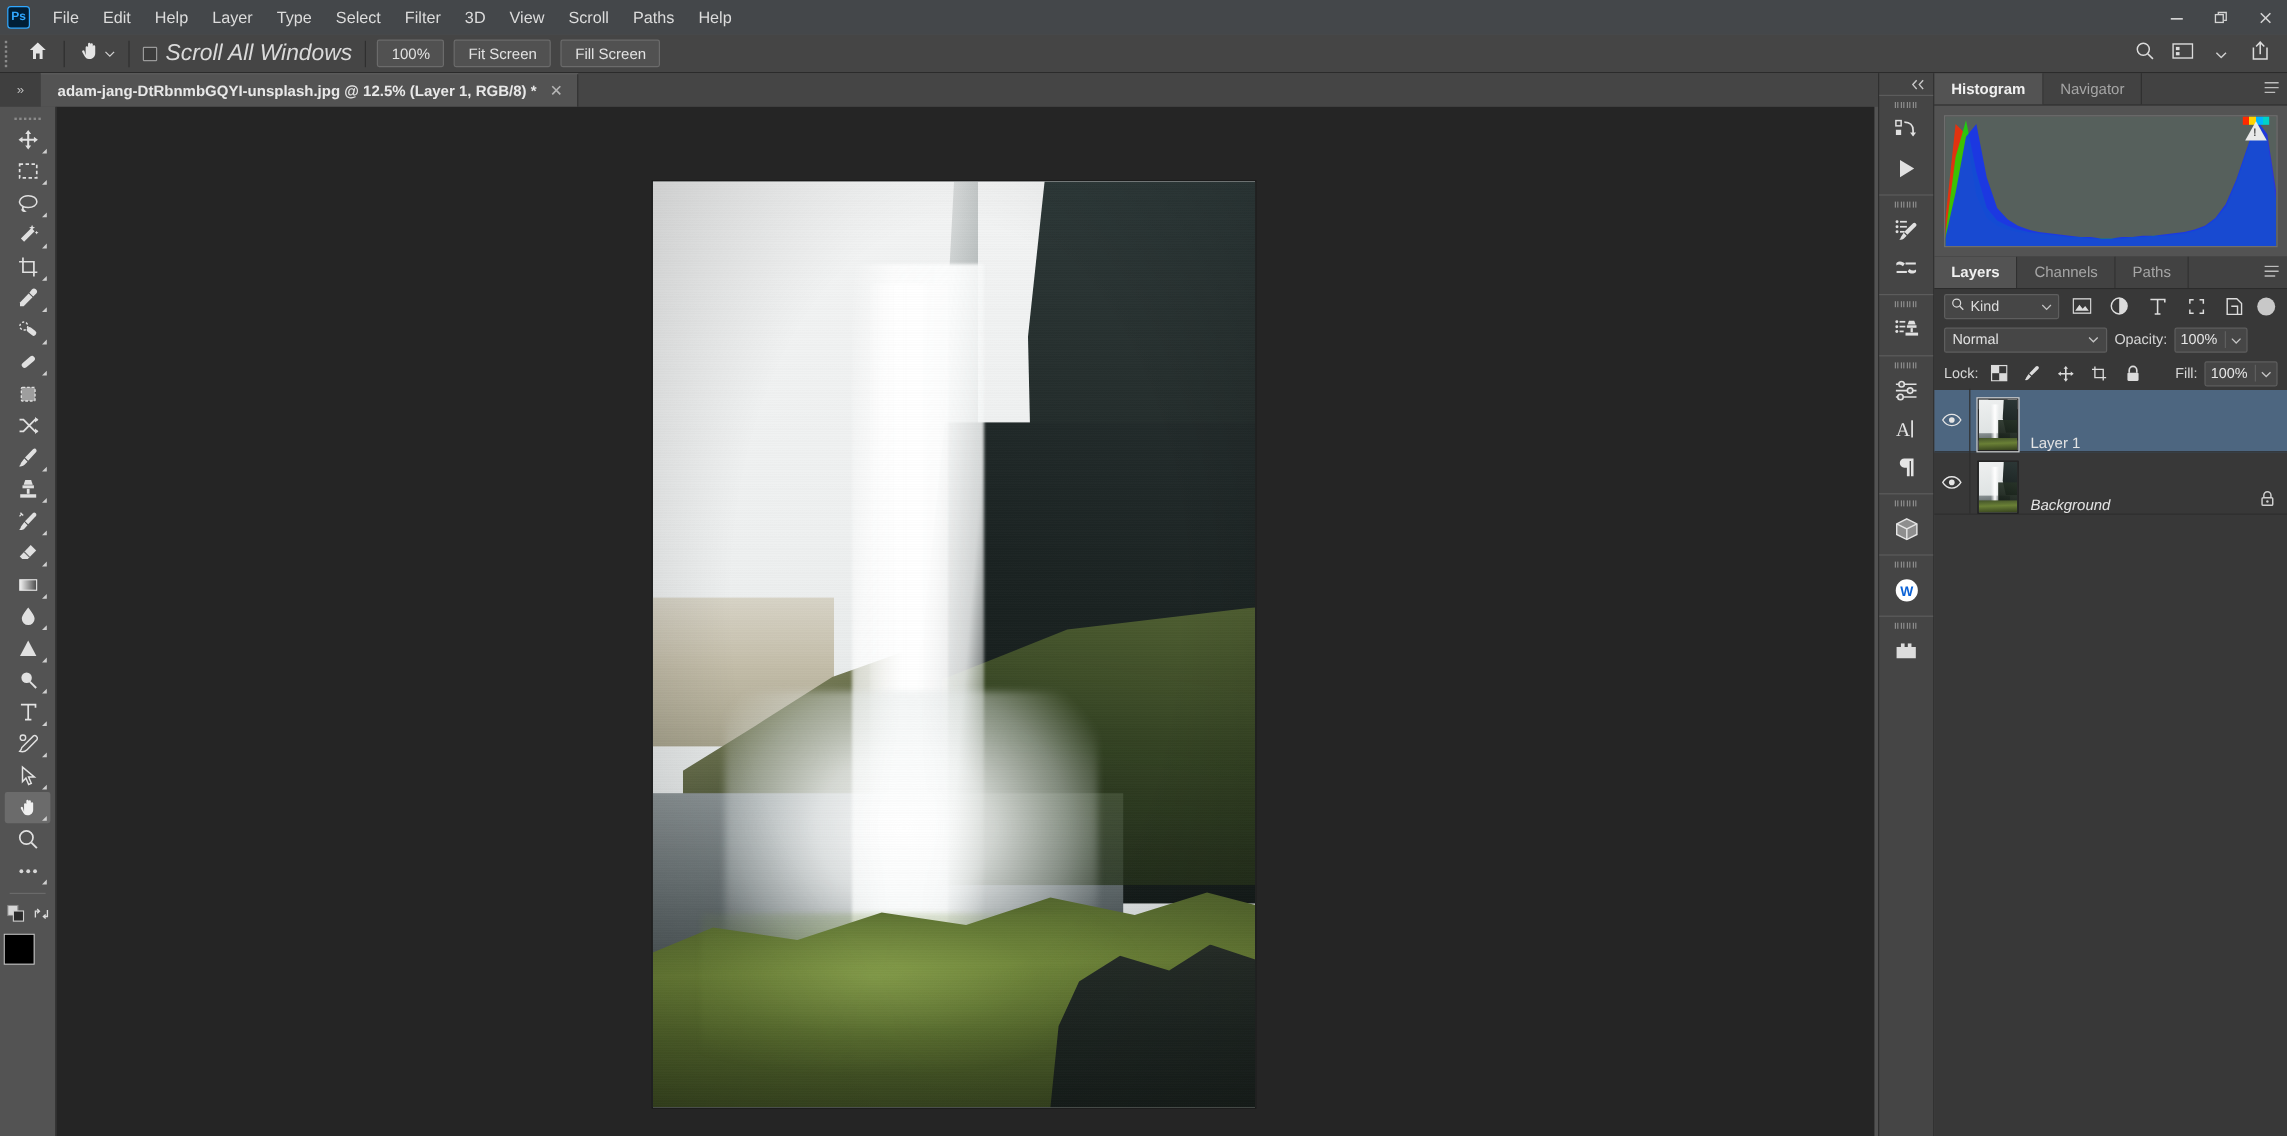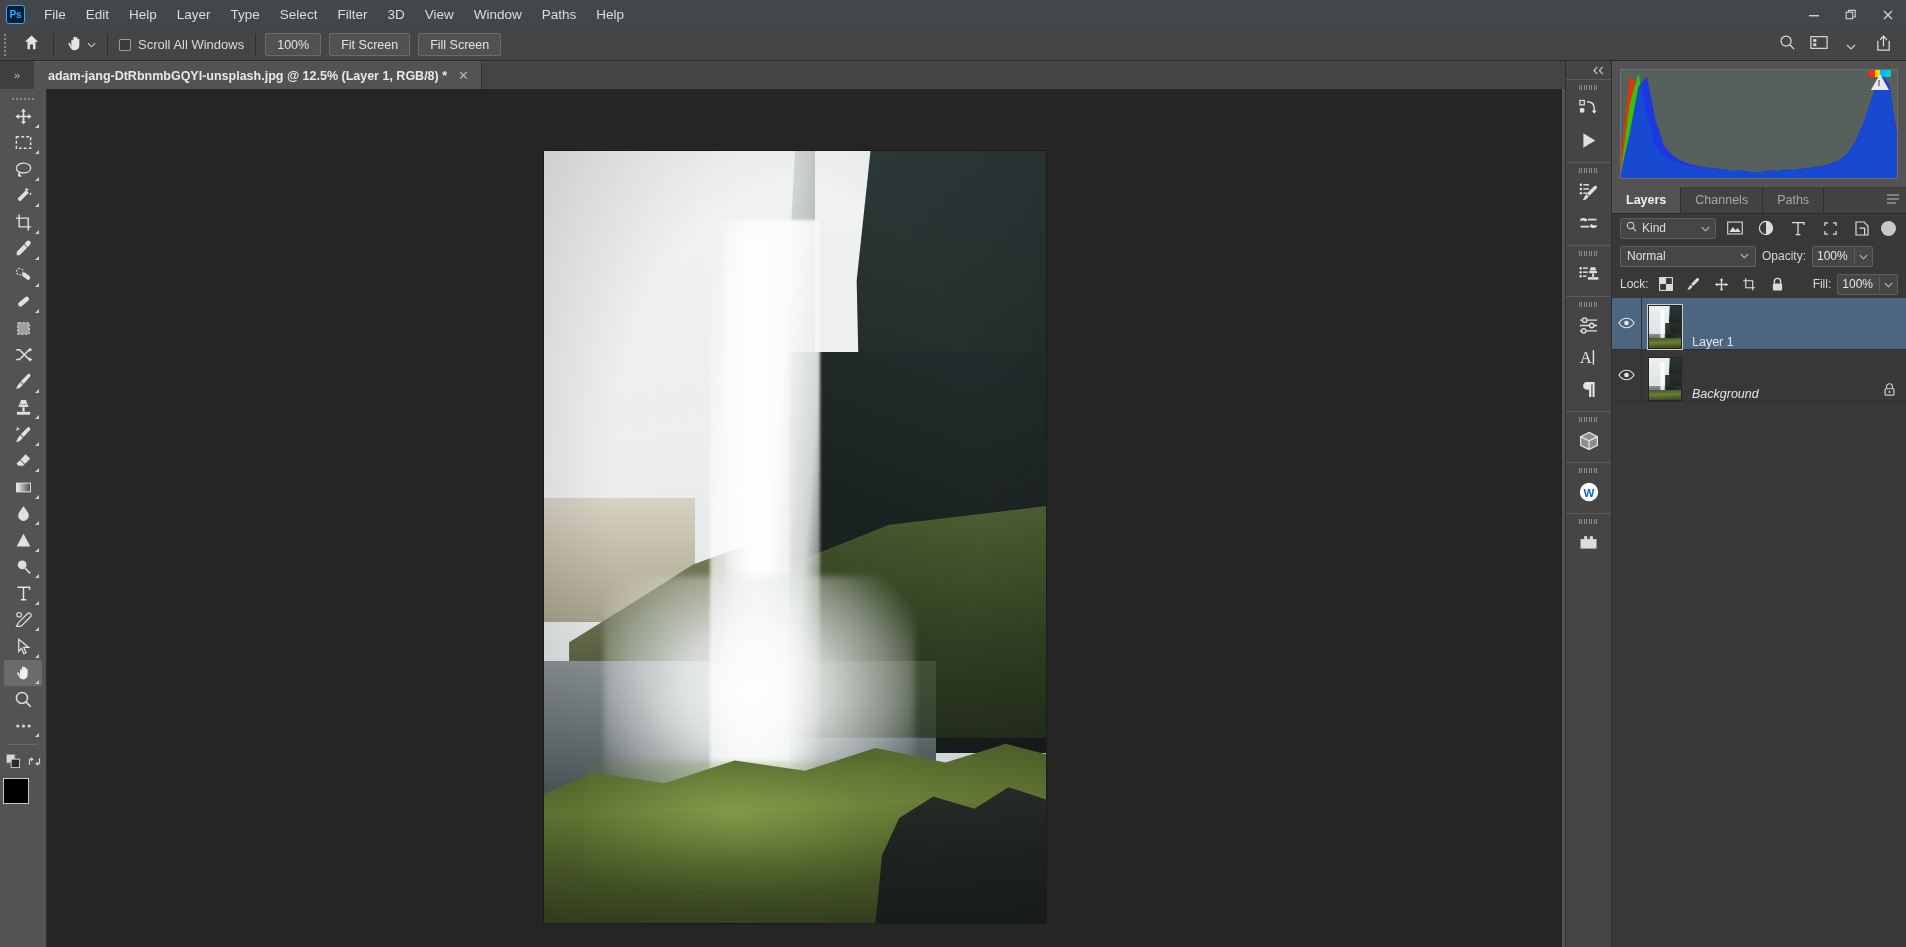--- a/index.html
+++ b/index.html
@@ -54,21 +54,21 @@
   }
   #tool-preset {
     display: flex; align-items: center; gap: 2px; padding: 0 6px;
     height: 28px;
   }
   .chk-row { display: flex; align-items: center; gap: 7px; padding: 0 6px; }
   .chkbox {
     width: 12px; height: 12px; border: 1px solid #9a9a9a;
     background: #3c3c3c; border-radius: 1px; flex-shrink: 0;
   }
-  .chk-label { font-size: 13px; color: #dadada; white-space: nowrap; }
+  .chk-label { font-size: 19px; color: #dadada; white-space: nowrap; font-style: italic; }
   .opt-btn {
     height: 23px; min-width: 56px; padding: 0 11px;
     background: #515151; border: 1px solid #6b6b6b; border-radius: 2px;
     font-size: 12.5px; color: #e2e2e2;
     display: flex; align-items: center; justify-content: center;
     margin: 0 4px; white-space: nowrap;
   }
   #opt-right { margin-left: auto; display: flex; align-items: center; gap: 2px; padding-right: 8px; }
   .opt-icon-btn {
     width: 30px; height: 28px; display: flex; align-items: center;
@@ -369,21 +369,21 @@
   <div id="ps-logo">Ps</div>
   <div class="menu-item">File</div>
   <div class="menu-item">Edit</div>
   <div class="menu-item">Help</div>
   <div class="menu-item">Layer</div>
   <div class="menu-item">Type</div>
   <div class="menu-item">Select</div>
   <div class="menu-item">Filter</div>
   <div class="menu-item">3D</div>
   <div class="menu-item">View</div>
-  <div class="menu-item">Window</div>
+  <div class="menu-item">Scroll</div>
   <div class="menu-item">Paths</div>
   <div class="menu-item">Help</div>
 
   <div id="win-controls">
     <div class="win-btn">
       <svg width="12" height="12" viewBox="0 0 12 12">
           <rect x="1" y="6" width="10" height="1.4" fill="#d4d4d4"></rect>
         </svg>
     </div>
     <div class="win-btn">
@@ -907,20 +907,31 @@
         <path d="M2.6 7.4 h16.8 v10 H2.6 Z" fill="#dcdcdc"></path>
         <rect x="6.4" y="4.4" width="3.2" height="3.4" fill="#dcdcdc"></rect>
         <rect x="12.4" y="4.4" width="3.2" height="3.4" fill="#dcdcdc"></rect>
       </svg>
     </div>
   </div>
 </div>
 
 <div id="rightpanels">
 
+  <div class="panel-tabstrip">
+    <div class="ptab active">Histogram</div>
+    <div class="ptab">Navigator</div>
+    <div class="ptab-fill">
+      <span class="panel-menu">
+        <svg width="12" height="11" viewBox="0 0 12 11">
+          <path d="M0 1 H12 M0 5 H12 M0 9 H9" stroke="#bdbdbd" stroke-width="1.2"></path>
+        </svg>
+      </span>
+    </div>
+  </div>
 
   <div id="hist-panel">
     <div id="hist-box">
       <svg id="hist-svg" viewBox="0 0 255 100" preserveAspectRatio="none">
         <rect x="0" y="0" width="255" height="100" fill="#56605c"></rect>
         <g id="hist-series">
             <path d="M 0 100 L 0.00 80.40 L 8.00 5.94 L 16.00 13.78 L 24.00 60.81 L 32.00 78.44 L 40.00 84.32 L 48.00 87.26 L 56.00 89.22 L 64.00 90.20 L 72.00 91.18 L 80.00 92.16 L 88.00 93.14 L 96.00 94.12 L 104.00 94.12 L 112.00 95.10 L 120.00 95.10 L 128.00 95.10 L 136.00 95.10 L 144.00 94.12 L 152.00 94.12 L 160.00 93.14 L 168.00 93.14 L 176.00 92.16 L 184.00 91.18 L 192.00 89.22 L 200.00 86.28 L 208.00 80.40 L 216.00 70.61 L 224.00 52.97 L 232.00 29.45 L 240.00 6.92 L 248.00 15.74 L 255.00 60.81 L 255 100 Z" fill="#ff2a00" fill-opacity="0.82" stroke="none"></path>
             <path d="M 0 100 L 0.00 92.16 L 8.00 31.41 L 16.00 3.00 L 24.00 43.17 L 32.00 70.61 L 40.00 80.40 L 48.00 84.32 L 56.00 87.26 L 64.00 89.22 L 72.00 90.20 L 80.00 91.18 L 88.00 92.16 L 96.00 93.14 L 104.00 93.14 L 112.00 94.12 L 120.00 94.12 L 128.00 94.12 L 136.00 94.12 L 144.00 93.14 L 152.00 93.14 L 160.00 92.16 L 168.00 92.16 L 176.00 91.18 L 184.00 90.20 L 192.00 88.24 L 200.00 85.30 L 208.00 79.42 L 216.00 69.63 L 224.00 51.01 L 232.00 27.49 L 240.00 4.96 L 248.00 17.70 L 255.00 64.73 L 255 100 Z" fill="#17e000" fill-opacity="0.82" stroke="none"></path>
             <path d="M 0 100 L 0.00 94.12 L 8.00 58.85 L 16.00 15.74 L 24.00 5.94 L 32.00 47.09 L 40.00 70.61 L 48.00 79.42 L 56.00 84.32 L 64.00 87.26 L 72.00 89.22 L 80.00 90.20 L 88.00 91.18 L 96.00 92.16 L 104.00 93.14 L 112.00 93.14 L 120.00 94.12 L 128.00 94.12 L 136.00 93.14 L 144.00 93.14 L 152.00 92.16 L 160.00 92.16 L 168.00 91.18 L 176.00 90.20 L 184.00 89.22 L 192.00 87.26 L 200.00 84.32 L 208.00 78.44 L 216.00 67.67 L 224.00 49.05 L 232.00 25.54 L 240.00 3.00 L 248.00 13.78 L 255.00 58.85 L 255 100 Z" fill="#1030ff" fill-opacity="0.82" stroke="none"></path>
           </g>

